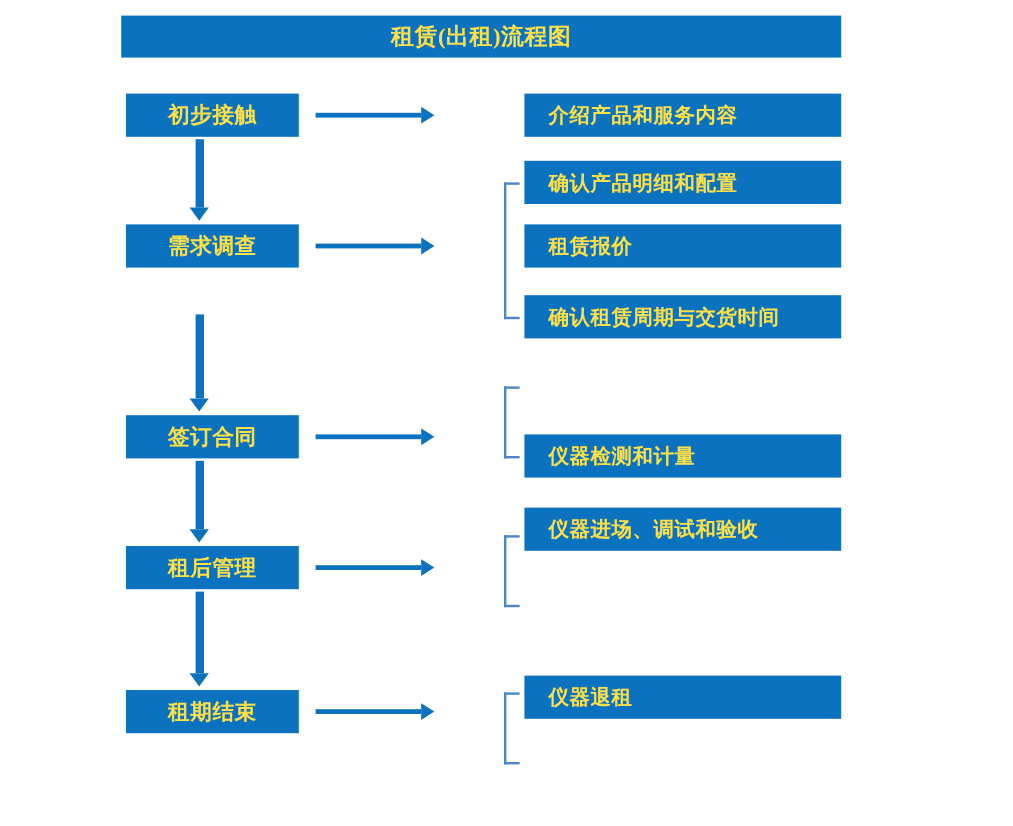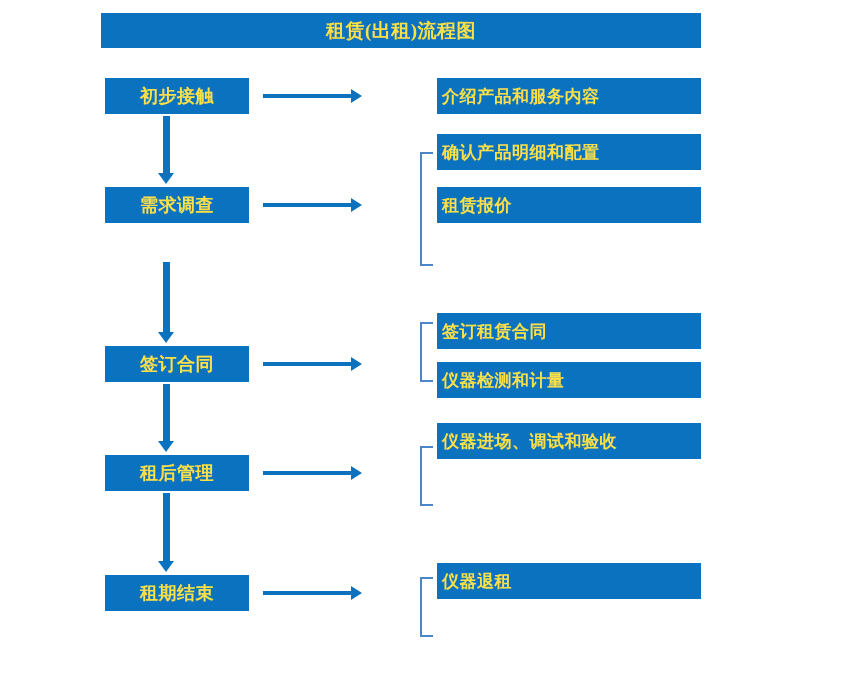--- a/index.html
+++ b/index.html
@@ -43,21 +43,21 @@
     width: 144px;
     height: 36px;
     justify-content: center;
     font-size: 18px;
   }
   .detail-box {
     left: 437px;
     width: 264px;
     height: 36px;
     justify-content: flex-start;
-    padding-left: 5px;
+    padding-left: 20px;
     font-size: 17px;
   }
   
   .v-arrow {
     position: absolute;
     width: 20px;
   }
   .v-arrow .shaft {
     position: absolute;
     left: 7px;
@@ -170,21 +170,21 @@
 
   <div class="bracket" style="top:152px; height:114px;"></div>
   <div class="bracket" style="top:322px; height:60px;"></div>
   <div class="bracket" style="top:446px; height:60px;"></div>
   <div class="bracket" style="top:577px; height:60px;"></div>
 
   <div class="box detail-box" style="top:78px;">介绍产品和服务内容</div>
 
   <div class="box detail-box" style="top:134px;">确认产品明细和配置</div>
   <div class="box detail-box" style="top:187px;">租赁报价</div>
+  <div class="box detail-box" style="top:246px;">确认租赁周期与交货时间</div>
 
-  <div class="box detail-box" style="top:313px;">签订租赁合同</div>
   <div class="box detail-box" style="top:362px;">仪器检测和计量</div>
 
   <div class="box detail-box" style="top:423px;">仪器进场、调试和验收</div>
 
   <div class="box detail-box" style="top:563px;">仪器退租</div>
 
 </div>
 
 </body></html>

